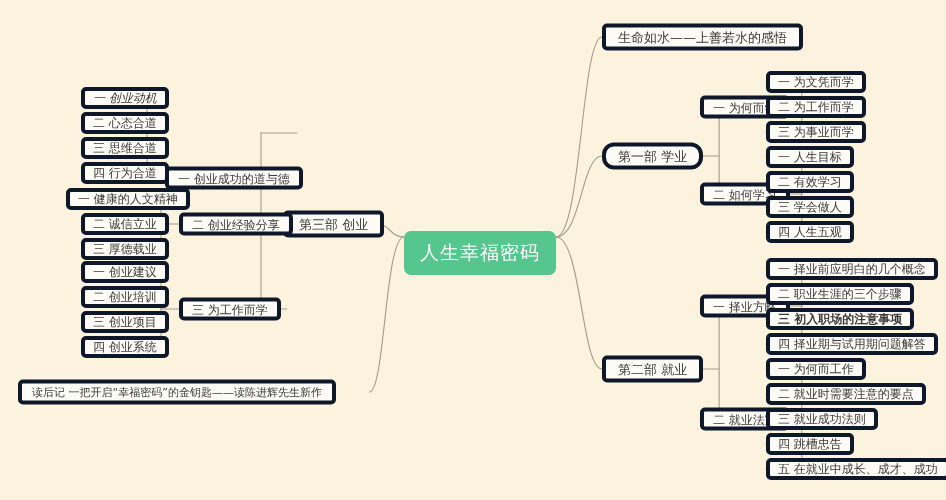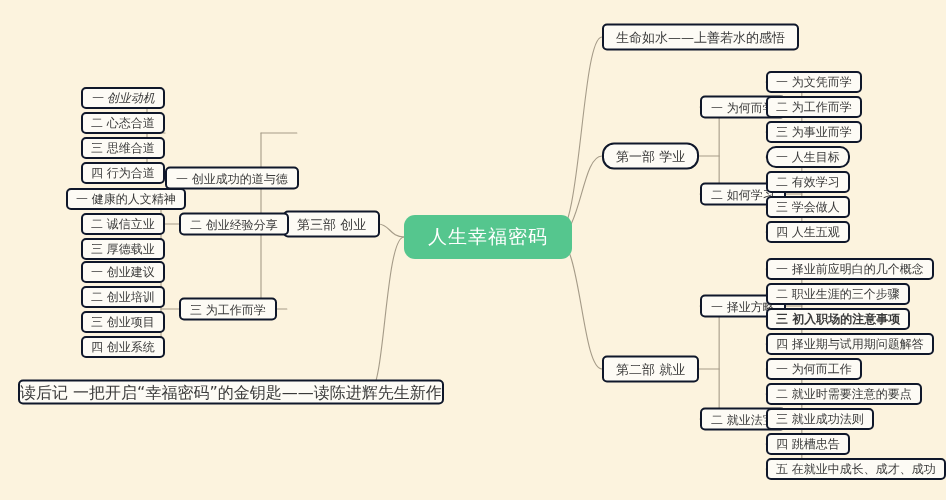--- a/index.html
+++ b/index.html
@@ -9,34 +9,34 @@
     font-family:"DejaVu Sans","Liberation Sans",sans-serif;
     overflow:hidden;
     position:relative;
   }
   #canvas{position:absolute;left:0;top:0;width:946px;height:500px;}
   svg.links{position:absolute;left:0;top:0;width:946px;height:500px;pointer-events:none;}
   .node{
     position:absolute;
     box-sizing:border-box;
     background:#FDFBF5;
-    border:2px solid #0f172a;
+    border:4px solid #0f172a;
     border-radius:5px;
     color:#3a3a3a;
     font-size:12px;
     line-height:1;
     white-space:nowrap;
     display:flex;
     align-items:center;
     justify-content:center;
     padding:0 8px;
     height:22px;
     transform:translateY(-50%);
   }
-  .node.lv1{font-size:16px;height:25px;padding:0 0;}
+  .node.lv1{font-size:11px;height:25px;padding:0 10px;}
   .node.lv2{font-size:12px;height:23px;padding:0 9px;}
   .node.big{font-size:13px;height:27px;padding:0 12px;}
   .center-node{
     position:absolute;
     background:#55C68E;
     color:#ffffff;
     border:none;
     border-radius:7px;
     font-size:19px;
     letter-spacing:1px;
@@ -109,29 +109,29 @@
       <path d="M261,309 H286.828125" fill="none" stroke="#A59B88" stroke-width="1.1" stroke-linecap="round" stroke-linejoin="round"></path>
       <path d="M179,309 H161" fill="none" stroke="#A59B88" stroke-width="1.1" stroke-linecap="round" stroke-linejoin="round"></path>
       <path d="M161,272 V347" fill="none" stroke="#A59B88" stroke-width="1.1" stroke-linecap="round" stroke-linejoin="round"></path>
       <path d="M161,272 H162.828125" fill="none" stroke="#A59B88" stroke-width="1.1" stroke-linecap="round" stroke-linejoin="round"></path>
       <path d="M161,297 H162.828125" fill="none" stroke="#A59B88" stroke-width="1.1" stroke-linecap="round" stroke-linejoin="round"></path>
       <path d="M161,322 H162.828125" fill="none" stroke="#A59B88" stroke-width="1.1" stroke-linecap="round" stroke-linejoin="round"></path>
       <path d="M161,347 H162.828125" fill="none" stroke="#A59B88" stroke-width="1.1" stroke-linecap="round" stroke-linejoin="round"></path>
       <path d="M404,237 C384.990625,237 384.990625,392 369.4375,392" fill="none" stroke="#A59B88" stroke-width="1.1" stroke-linecap="round" stroke-linejoin="round"></path>
     </svg>
   <div id="nodes-layer">
-      <div class="center-node" style="left: 404px; top: 237px; width: 168px; border-radius: 11px;">人生幸福密码</div>
+      <div class="center-node" style="left: 404px; top: 253px; width: 152px;">人生幸福密码</div>
       <div class="node big" style="left: 602px; top: 37px;">生命如水——上善若水的感悟</div>
       <div class="node big" style="left: 602px; top: 156px; border-radius: 12px;">第一部 学业</div>
       <div class="node lv2" style="left: 700px; top: 107px;">一 为何而学</div>
       <div class="node " style="left: 766px; top: 82px;">一 为文凭而学</div>
       <div class="node " style="left: 766px; top: 107px;">二 为工作而学</div>
       <div class="node " style="left: 766px; top: 132px;">三 为事业而学</div>
       <div class="node lv2" style="left: 700px; top: 194px;">二 如何学习</div>
-      <div class="node " style="left: 766px; top: 157px; border-radius: 10px;">一 人生目标</div>
+      <div class="node " style="left: 766px; top: 157px;">一 人生目标</div>
       <div class="node " style="left: 766px; top: 182px;">二 有效学习</div>
       <div class="node " style="left: 766px; top: 207px;">三 学会做人</div>
       <div class="node " style="left: 766px; top: 232px;">四 人生五观</div>
       <div class="node big" style="left: 602px; top: 369px;">第二部 就业</div>
       <div class="node lv2" style="left: 700px; top: 306px;">一 择业方略</div>
       <div class="node " style="left: 766px; top: 269px;">一 择业前应明白的几个概念</div>
       <div class="node " style="left: 766px; top: 294px;">二 职业生涯的三个步骤</div>
       <div class="node " style="left: 766px; top: 319px; font-weight: bold;">三 初入职场的注意事项</div>
       <div class="node " style="left: 766px; top: 344px;">四 择业期与试用期问题解答</div>
       <div class="node lv2" style="left: 700px; top: 419px;">二 就业法宝</div>

